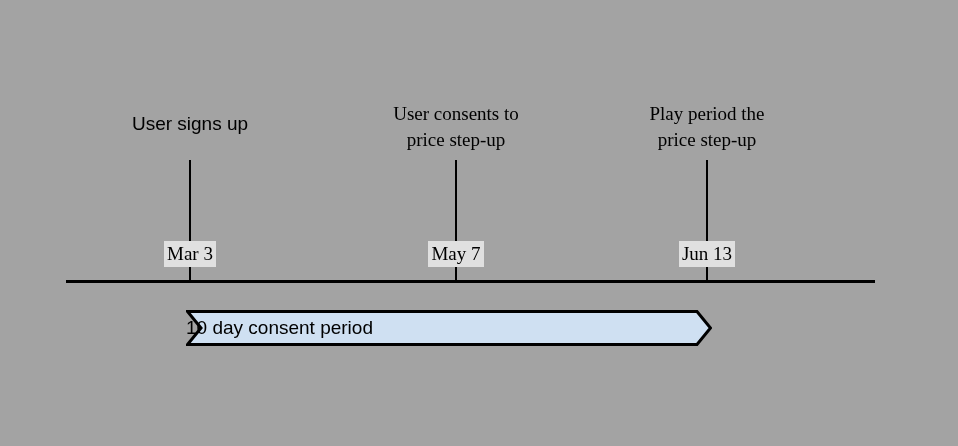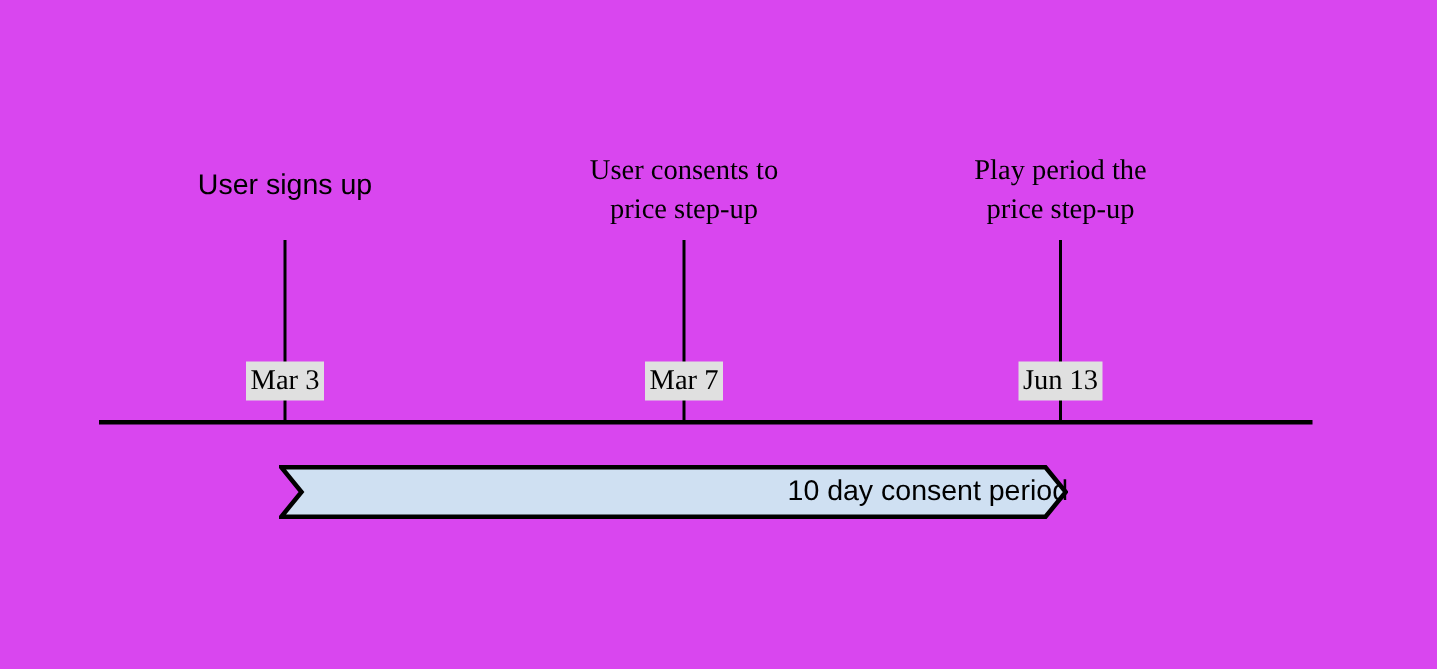--- a/index.html
+++ b/index.html
@@ -8,21 +8,21 @@
     background: #ffffff;
   }
   body {
     font-family: "Liberation Sans", sans-serif;
     color: #000000;
   }
   #canvas {
     position: relative;
     width: 958px;
     height: 446px;
-    background: #d946ef;
+    background: #a3a3a3;
     overflow: hidden;
   }
   .axis-line {
     position: absolute;
     left: 66px;
     top: 280px;
     width: 809px;
     height: 3px;
     background: #000000;
   }
@@ -81,21 +81,21 @@
     height: 36px;
   }
   .period-label {
     position: absolute;
     left: 186px;
     top: 310px;
     width: 526px;
     height: 36px;
     display: flex;
     align-items: center;
-    justify-content: flex-end;
+    justify-content: flex-start;
     font-size: 19px;
     color: #000000;
     pointer-events: none;
   }
 </style>
 </head>
 <body>
 
 <div id="canvas">
 
@@ -107,21 +107,21 @@
     <div class="date-chip-wrap">
       <span class="date-chip">Mar 3</span>
     </div>
   </div>
 
   <div class="event-marker" style="left:456px;">
     <div class="tick-line"></div>
     <div class="event-title two-line">User consents to
 price step-up</div>
     <div class="date-chip-wrap">
-      <span class="date-chip">Mar 7</span>
+      <span class="date-chip">May 7</span>
     </div>
   </div>
 
   <div class="event-marker" style="left:707px;">
     <div class="tick-line"></div>
     <div class="event-title two-line">Play period the
 price step-up</div>
     <div class="date-chip-wrap">
       <span class="date-chip">Jun 13</span>
     </div>

